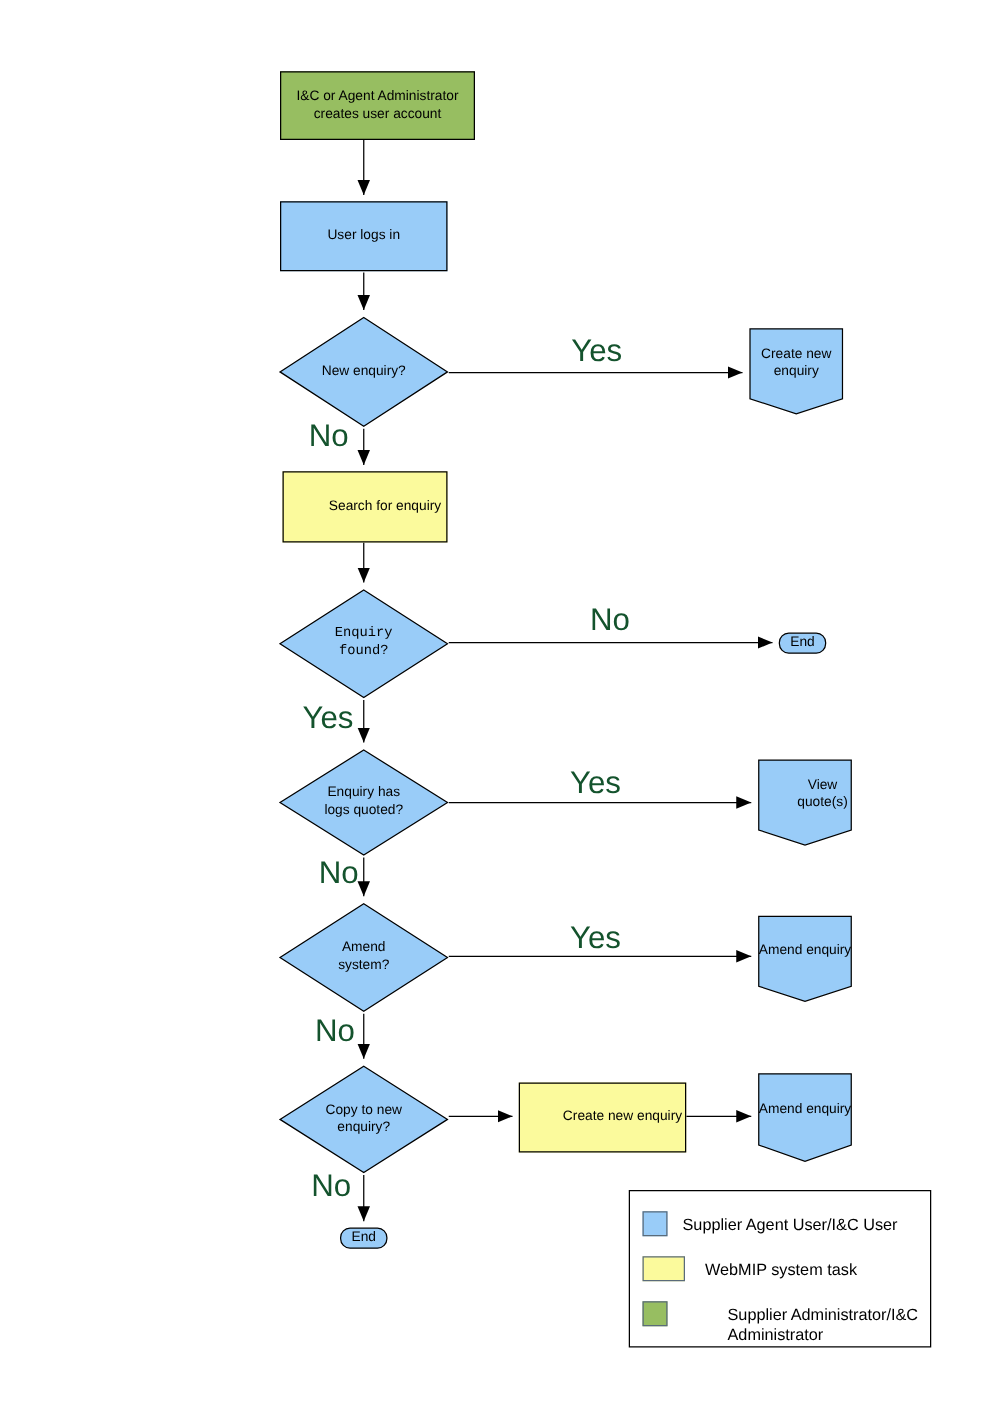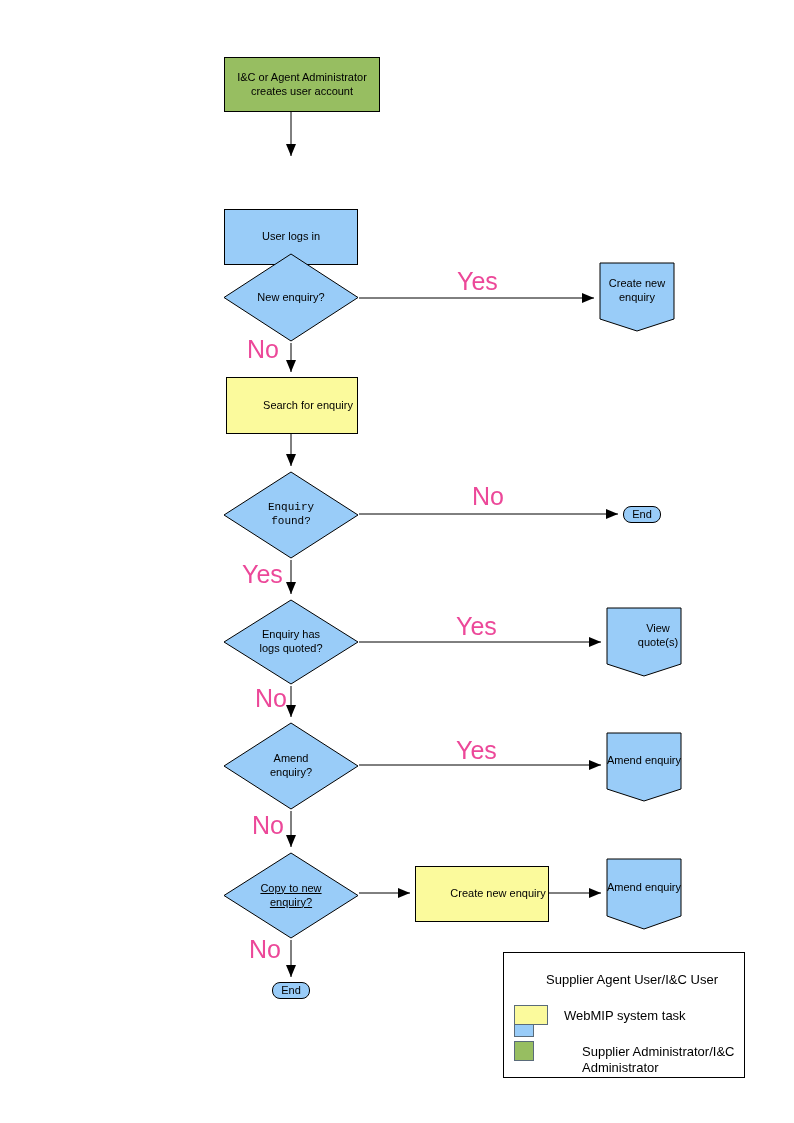--- a/index.html
+++ b/index.html
@@ -4,33 +4,33 @@
 <style>
   * { margin:0; padding:0; box-sizing:border-box; }
   html,body { background:#ffffff; }
   body { font-family:"Liberation Sans", sans-serif; color:#000; }
   .canvas { position:relative; width:794px; height:1123px; background:#fff; overflow:hidden; }
 
   .node { position:absolute; display:flex; align-items:center; justify-content:center;
           text-align:center; font-size:11px; line-height:1.25; color:#000; }
   .rect { border:1px solid #000; }
   .fill-admin  { background:var(--color-admin,  #97BE61); }
-  .fill-user   { background:var(--color-user,   #99CCF8);margin-top:48px; }
+  .fill-user   { background:var(--color-user,   #99CCF8); }
   .fill-system { background:var(--color-system, #FBFA9C);padding-left:32px; }
 
   .shape-svg { position:absolute; left:0; top:0; width:100%; height:100%; }
   .shape-svg polygon { stroke:#000; stroke-width:1; }
   .poly-user { fill:var(--color-user,#99CCF8); }
   .node-label { position:relative; z-index:1; }
   .pent .node-label { margin-bottom:13px; }
 
   .terminator { border:1px solid #000; border-radius:8px; font-size:11px;
                 background:var(--color-user,#99CCF8); }
 
-  .edge-label { position:absolute; font-size:25px; line-height:1.05; white-space:nowrap; color:#ec4899; }
+  .edge-label { position:absolute; font-size:25px; line-height:1.05; white-space:nowrap; color:#14532d; }
 
   .connectors { position:absolute; left:0; top:0; width:794px; height:1123px; }
   .connectors line { stroke:#000; stroke-width:1; }
 
   .legend { position:absolute; left:503px; top:952px; width:242px; height:126px;
             border:1px solid #000; background:#fff; }
   .legend-item { position:absolute; left:10px; display:flex; gap:12px; align-items:flex-start; }
   .legend-swatch { width:20px; height:20px; border:1px solid #5a6b7a; flex:none; }
   .legend-label { font-size:13px; line-height:1.25; padding-top:3px; }
 </style>
@@ -109,35 +109,35 @@
     <svg class="shape-svg" viewBox="0 0 76 70">
       <polygon class="poly-user" points="1,1 75,1 75,57 38,69 1,57"></polygon>
     </svg>
     <span class="node-label">View quote(s)</span>
   </div>
 
   <div class="node" style="left:223px; top:722px; width:136px; height:88px;">
     <svg class="shape-svg" viewBox="0 0 136 88">
       <polygon class="poly-user" points="68,1 135,44 68,87 1,44"></polygon>
     </svg>
-    <span class="node-label" style="width:50px;">Amend enquiry?</span>
+    <span class="node-label" style="width:50px;">Amend system?</span>
   </div>
 
   <div class="node pent" style="left:606px; top:732px; width:76px; height:70px;">
     <svg class="shape-svg" viewBox="0 0 76 70">
       <polygon class="poly-user" points="1,1 75,1 75,57 38,69 1,57"></polygon>
     </svg>
     <span class="node-label">Amend enquiry</span>
   </div>
 
   <div class="node" style="left:223px; top:852px; width:136px; height:87px;">
     <svg class="shape-svg" viewBox="0 0 136 87">
       <polygon class="poly-user" points="68,1 135,43.5 68,86 1,43.5"></polygon>
     </svg>
-    <span class="node-label" style="width:70px;text-decoration:underline;">Copy to new enquiry?</span>
+    <span class="node-label" style="width:70px;">Copy to new enquiry?</span>
   </div>
 
   <div class="node rect fill-system" style="left:415px; top:866px; width:134px; height:56px;">
     <span class="node-label">Create new enquiry</span>
   </div>
 
   <div class="node pent" style="left:606px; top:858px; width:76px; height:72px;">
     <svg class="shape-svg" viewBox="0 0 76 72">
       <polygon class="poly-user" points="1,1 75,1 75,58 38,71 1,58"></polygon>
     </svg>

